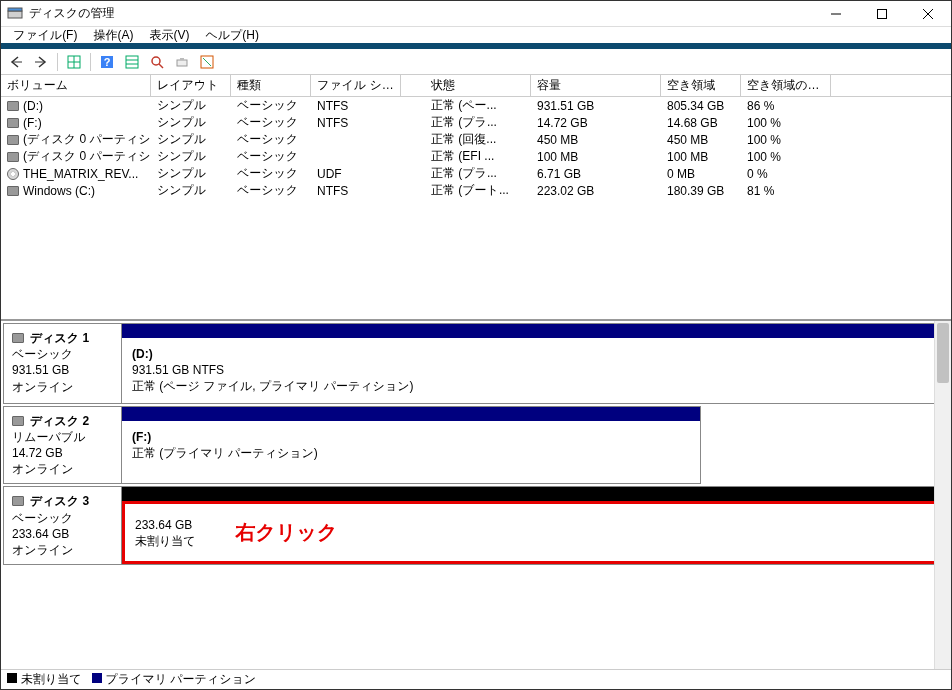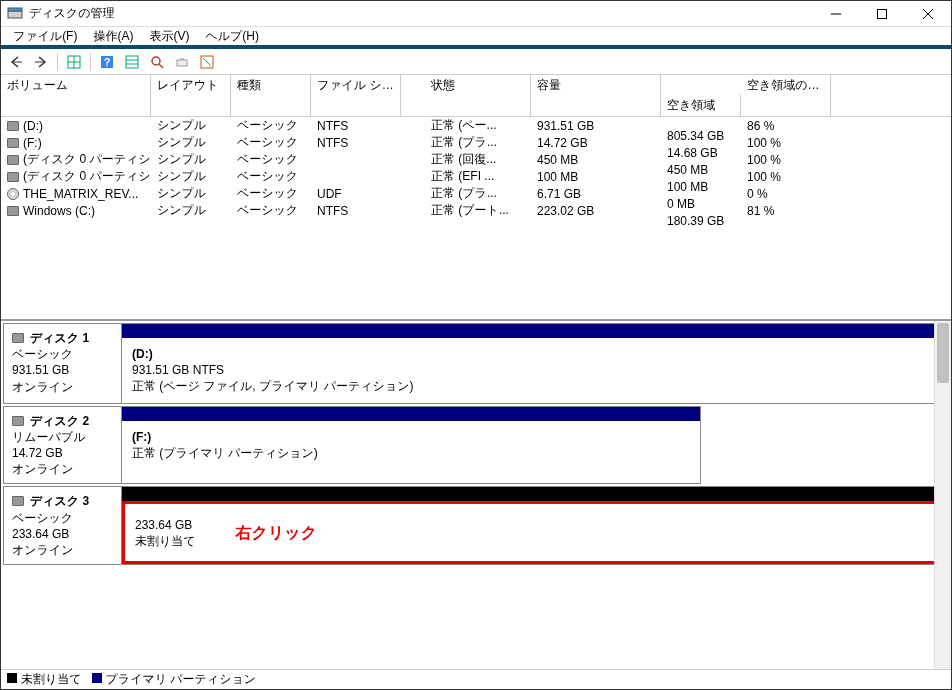--- a/index.html
+++ b/index.html
@@ -7,21 +7,21 @@
   .window { width: 952px; height: 690px; border: 1px solid #333; display: flex; flex-direction: column; background: #fff; }
 
   
   .titlebar { height: 26px; display: flex; align-items: center; border-bottom: 1px solid #ddd; }
   .titlebar .icon { width: 16px; height: 16px; margin: 0 6px; display:inline-flex; align-items:center; justify-content:center;}
   .titlebar .title { flex: 1; font-size: 12px; }
   .win-controls { display: flex; }
   .win-btn { width: 46px; height: 30px; display: flex; align-items: center; justify-content: center; cursor: default; }
 
   
-  .menubar { height: 22px; display: flex; align-items: center; padding: 0 4px; border-bottom: 4px solid #0c4a6e; }
+  .menubar { height: 22px; display: flex; align-items: center; padding: 0 4px; border-bottom: 6px solid #0c4a6e; }
   .menu-item { padding: 2px 8px; cursor: default; }
 
   
   .toolbar { height: 26px; display: flex; align-items: center; padding: 2px 4px; border-bottom: 1px solid #ccc; gap: 3px;}
   .tool-btn { width: 22px; height: 22px; display: inline-flex; align-items: center; justify-content: center; border: 1px solid transparent; cursor: default; }
   .tool-sep { width: 1px; height: 18px; background: #ccc; margin: 0 2px; }
 
   
   .list-area { height: 246px; border-bottom: 2px solid #999; overflow: hidden; display:flex; flex-direction:column;}
   .list-header { display: flex; border-bottom: 1px solid #ccc; }
@@ -38,33 +38,33 @@
   .disk-label { width: 118px; border: 1px solid #888; border-right: none; padding: 6px 8px; font-size:12px; line-height:1.35; background:#fff;}
   .disk-label .dName { font-weight: bold; display:flex; align-items:center; gap:6px;}
   .disk-graphic { flex: 1; border: 1px solid #888; display:flex; flex-direction:column;}
   .stripe { height: 14px; }
   .stripe.navy { background: #00007f; }
   .stripe.black { background: #000; }
   .part-body { flex:1; padding: 8px 10px; font-size:12px; line-height:1.35; background:#fff;}
   .disk2-part { width: 580px; border:1px solid #888; display:flex; flex-direction:column;}
   .disk2-rest { flex:1; background:#fff;}
   .highlight-red { border: 3px solid #e60000 !important; }
-  .annot { color: #e60000; font-weight: bold; font-size: 16px; margin-left: 40px;}
+  .annot { color: #e60000; font-weight: bold; font-size: 20px; margin-left: 40px;}
   .disk-area-scroll { position:relative; }
   .vscroll { position:absolute; right:0; top:0; bottom:0; width:17px; background:#f0f0f0; border-left:1px solid #ddd;}
   .vthumb { position:absolute; left:2px; right:2px; top:2px; height:60px; background:#c1c1c1; border-radius:2px;}
 
   
   .legend { height: 20px; border-top: 1px solid #ccc; display:flex; align-items:center; padding:0 6px; gap:10px; font-size:12px;}
   .legend .sw { width:10px; height:10px; display:inline-block; margin-right:4px;}
   .sw.black { background:#000;}
   .sw.navy { background:#00007f;}
 
   
-  .c0{width:150px;} .c1{width:80px;} .c2{width:80px;} .c3{width:90px;} .c4{width:106px;margin-left:24px;} .c5{width:130px;} .c6{width:80px;margin-top:20px;} .c7{width:90px;}
+  .c0{width:150px;} .c1{width:80px;} .c2{width:80px;} .c3{width:90px;} .c4{width:106px;margin-left:24px;} .c5{width:130px;} .c6{width:80px;} .c7{width:90px;}
 
   svg { display:block; }
 </style>
 </head>
 <body>
 
 <div class="window">
 
   <div class="titlebar">
     <span class="icon">

